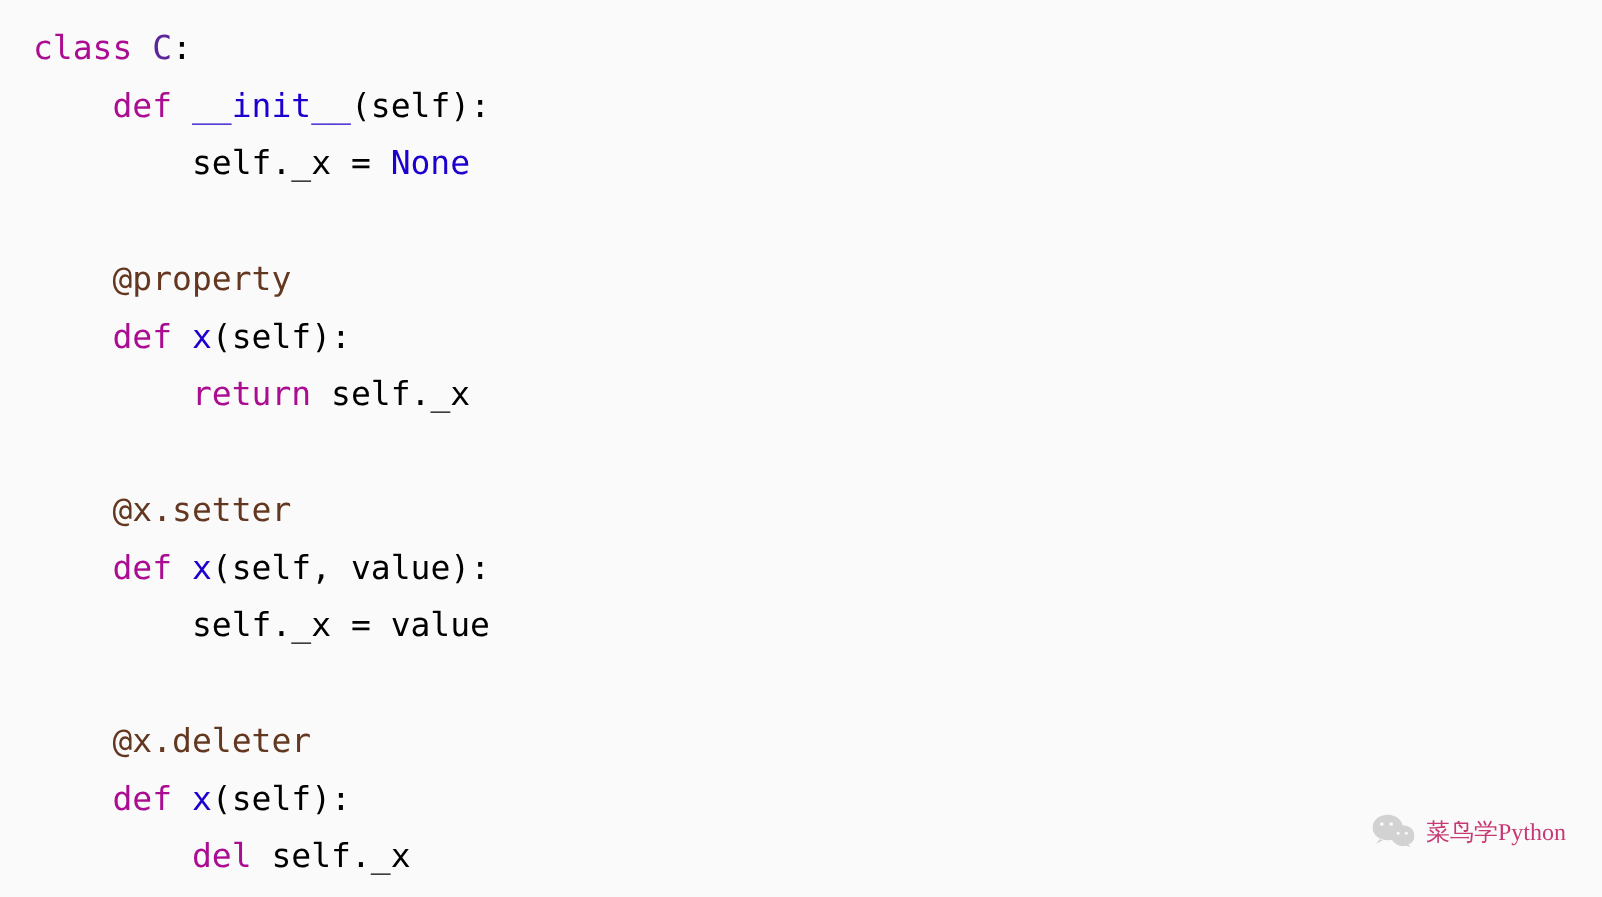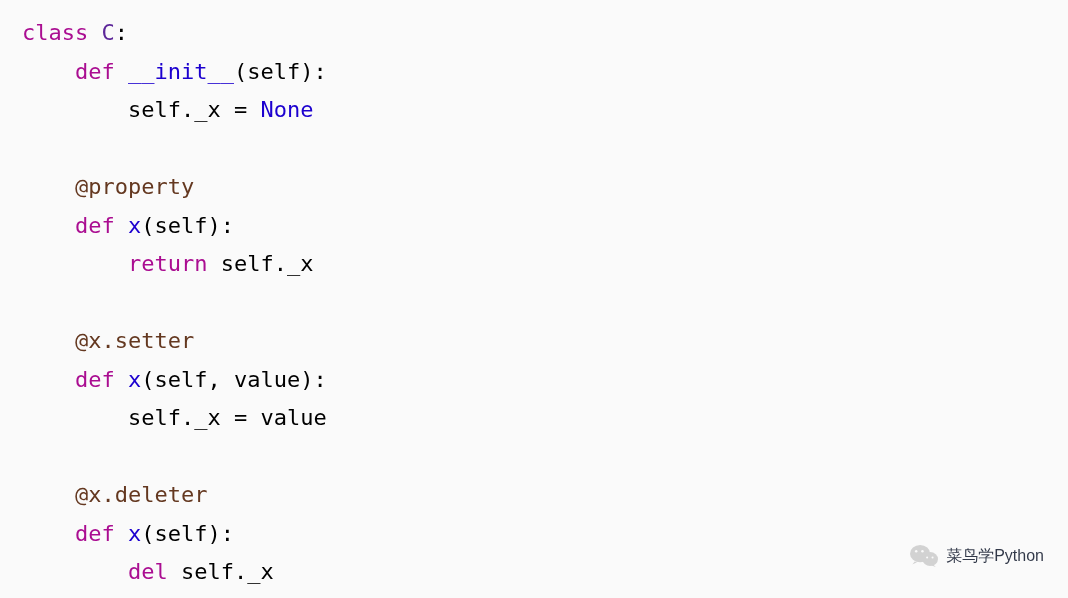--- a/index.html
+++ b/index.html
@@ -25,24 +25,23 @@
   .dec   { color: #643820; }   
   .op    { color: #000000; }
   .txt   { color: #000000; }
   .none  { color: #1c00cf; }
 
   .watermark {
     position: absolute;
     right: 24px;
     bottom: 28px;
     display: flex;
-    align-items: center;
     gap: 8px;
-    color: #0f172a;
-    font-family: Liberation Sans, sans-serif;
+    color: #be185d;
+    font-family: Liberation Serif, serif;
     font-size: 16px;
     opacity: 0.85;
     pointer-events: none;
   }
   .watermark svg { display: block; }
 </style>
 </head>
 <body>
 
 <pre><code id="code"><span class="kw">class</span><span class="txt"> </span><span class="cls">C</span><span class="txt">:</span>

